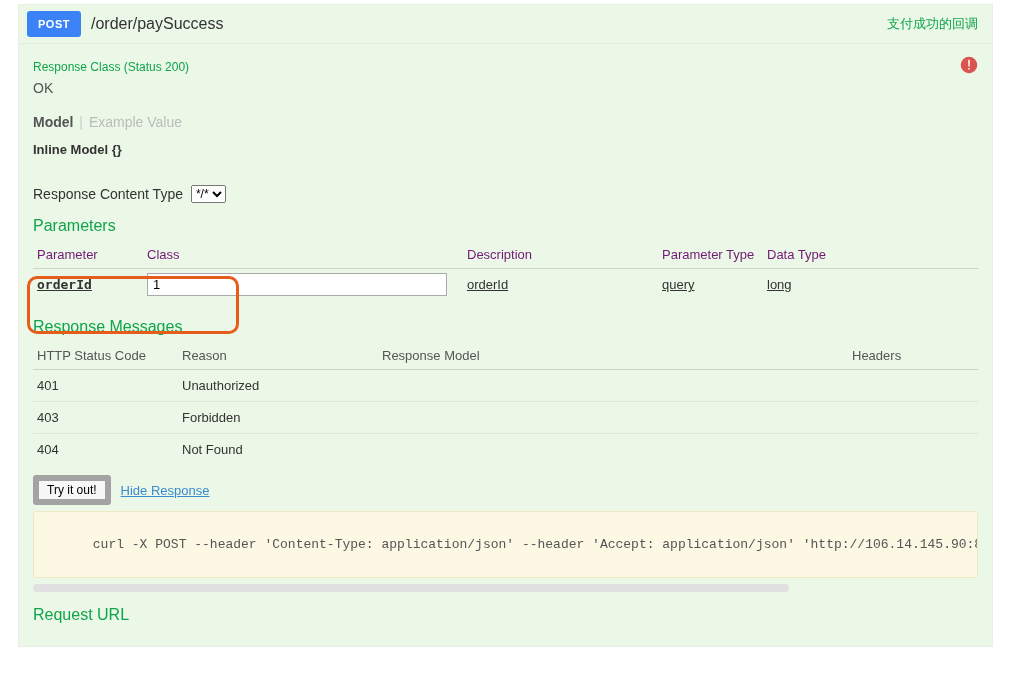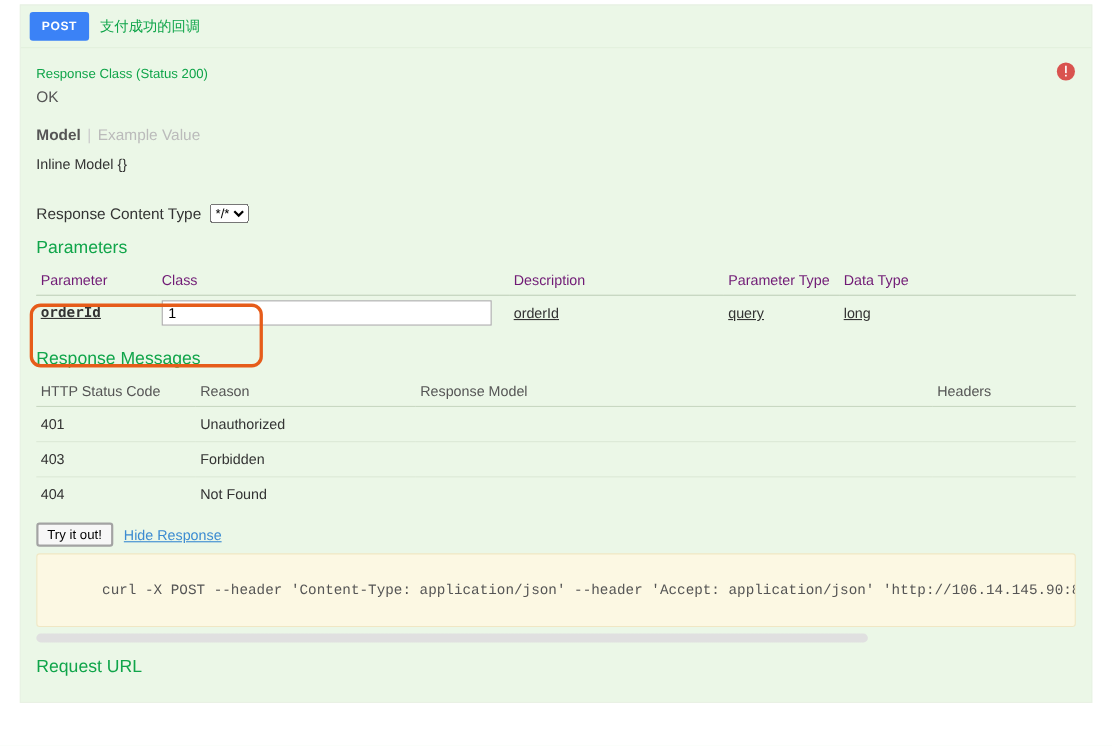--- a/index.html
+++ b/index.html
@@ -10,48 +10,49 @@
 .path { font-size: 16px; color: #333; flex: 1; }
 .heading-desc { color: #10a54a; font-size: 13px; margin-right: 6px; }
 .content { padding: 12px 14px 18px 14px; background: #ebf7e7; position: relative; }
 .section-title { color: #10a54a; font-size: 16px; font-weight: 400; margin-top: 4px; margin-bottom: 4px; }
 .section-title.big { font-size: 12px; }
 .ok-text { color: #555; margin-top: 6px; font-size: 14px; }
 .model-tabs { margin-top: 18px; font-size: 14px; }
 .model-tabs .active { color: #555; font-weight: 600; }
 .model-tabs .sep { color: #ccc; margin: 0 2px; }
 .model-tabs .inactive { color: #bbb; }
-.inline-model { font-weight: 400; margin-top: 12px; font-size: 13px; }
+.inline-model { font-weight: 700; margin-top: 12px; font-size: 13px; }
 .content-type-row { margin-top: 28px; font-size: 14px; display: flex; align-items: center; gap: 8px; }
 .content-type-row select { font-size: 12px; }
 .params-title { margin-top: 14px; }
 table.params { width: 100%; border-collapse: collapse; margin-top: 4px; table-layout: fixed; }
 table.params th { text-align: left; font-weight: 400; color: #701a75; font-size: 13px; padding: 8px 4px 6px 4px; border-bottom: 1px solid #c8d8c2; }
 table.params td { padding: 4px 4px; font-size: 13px; vertical-align: middle; text-decoration: underline; }
 table.params td.pname { font-weight: 700; font-family: monospace; }
 table.params input[type=text] { width: 300px; padding: 3px 5px; border: 1px solid #aaa; font-size: 13px; }
 .resp-title { margin-top: 18px; }
 table.resp { width: 100%; border-collapse: collapse; margin-top: 4px; table-layout: fixed; }
 table.resp th { text-align: left; font-weight: 400; color: #555; font-size: 13px; padding: 8px 4px 6px 4px; border-bottom: 1px solid #c8d8c2; }
 table.resp td { padding: 8px 4px; font-size: 13px; border-top: 1px solid #dce8d6; }
 .actions { margin-top: 10px; display: flex; align-items: center; gap: 10px; }
-.try-btn { font-size: 12px; padding: 2px 8px; border: 2px solid #a3a3a3; border-radius: 3px; background: #f7f7f7; cursor: pointer; }
+.try-btn { font-size: 12px; padding: 2px 8px; border: 6px solid #a3a3a3; border-radius: 3px; background: #f7f7f7; cursor: pointer; }
 .hide-link { color: #3b8bd1; font-size: 13px; text-decoration: underline; cursor: pointer; }
 .curl-title, .url-title { margin-top: 14px; }
 .code-block { background: #fcf8e3; border: 1px solid #f0e7c4; padding: 10px 12px; font-family: "Courier New", monospace; font-size: 13px; white-space: pre; overflow-x: hidden; color: #555; margin-top: 6px; border-radius: 3px; position: relative; }
 .scrollbar-mock { height: 8px; background: linear-gradient(#e0e0e0,#e0e0e0); border-radius: 4px; margin-top: 6px; width: 80%; }
 .warn-icon { position: absolute; top: 12px; right: 14px; width: 18px; height: 18px; }
 .warn-icon svg { width: 18px; height: 18px; }
 </style>
 </head>
 <body>
 
 <div class="panel">
   <div class="heading">
     <span class="method-badge">POST</span>
+    <span class="path">/order/paySuccess</span>
     <span class="heading-desc">支付成功的回调</span>
   </div>
   <div class="content">
     <div class="warn-icon">
       <svg viewBox="0 0 24 24">
           <circle cx="12" cy="12" r="11" fill="#d9534f"></circle>
           <rect x="11" y="5" width="2" height="9" fill="#fff"></rect>
           <rect x="11" y="16" width="2" height="2" fill="#fff"></rect>
         </svg>
     </div>

